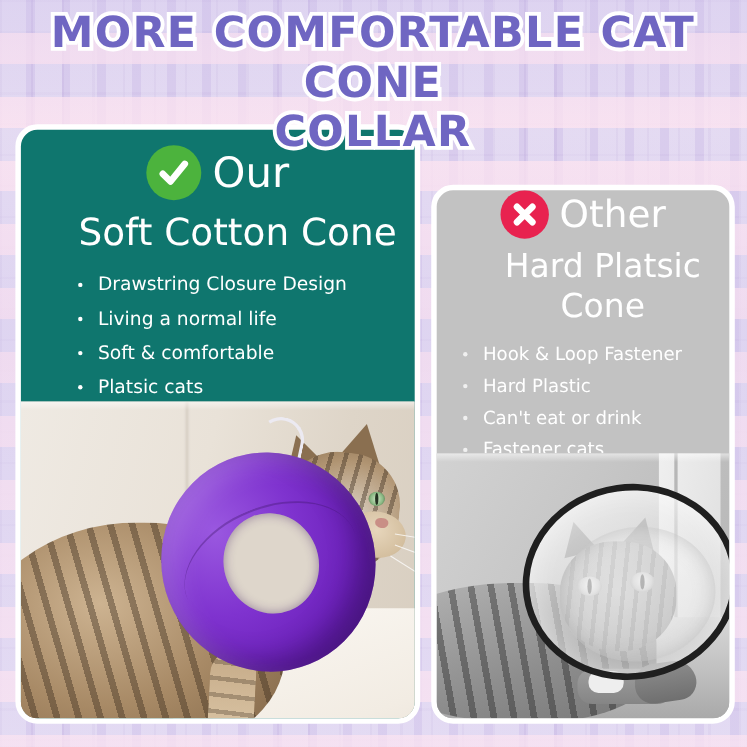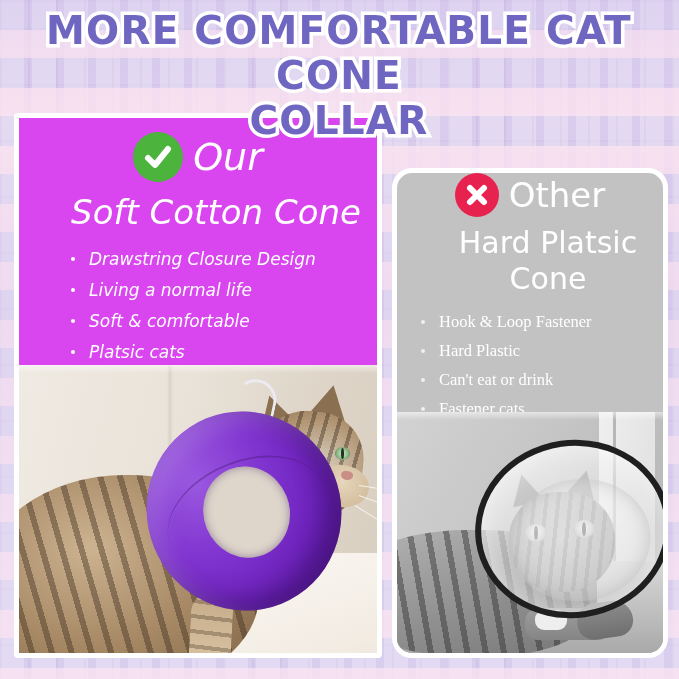--- a/index.html
+++ b/index.html
@@ -68,23 +68,22 @@
 
   
   .card {
     position:absolute;
     border:5px solid #ffffff;
     overflow:hidden;
     z-index:3;
   }
   #card-our {
     left:14px; top:113px; width:368px; height:545px;
-    border-radius:4px;
-    background:#d946ef;
-    font-style:italic;
+    border-radius:20px;
+    background:#0f766e;
   }
   #card-other {
     left:392px; top:168px; width:276px; height:490px;
     border-radius:20px;
     background:#c2c2c2;
   }
 
   .card-head {
     display:flex; align-items:center; justify-content:center;
     gap:10px;
@@ -114,21 +113,21 @@
     color:#ffffff;
     font-family:"DejaVu Sans", sans-serif;
     font-weight:400;
     margin-left:36px;
   }
   #sub-our   { font-size:34px; line-height:40px; margin-top:10px; }
   #sub-other { font-size:30px; line-height:36px; margin-top:8px; }
 
   .bullets { list-style:none; color:#ffffff; }
   #bullets-our   { margin:12px 0 0 52px; }
-  #bullets-other { margin:10px 16px 0 24px;font-family:Liberation Serif, serif; }
+  #bullets-other { margin:10px 16px 0 24px; }
   .bullets li {
     position:relative;
     padding-left:18px;
     font-size:17px;
     line-height:31px;
     white-space:nowrap;
   }
   #bullets-other li { font-size:16.5px; line-height:29px; }
   .bullets li::before {
     content:"";

